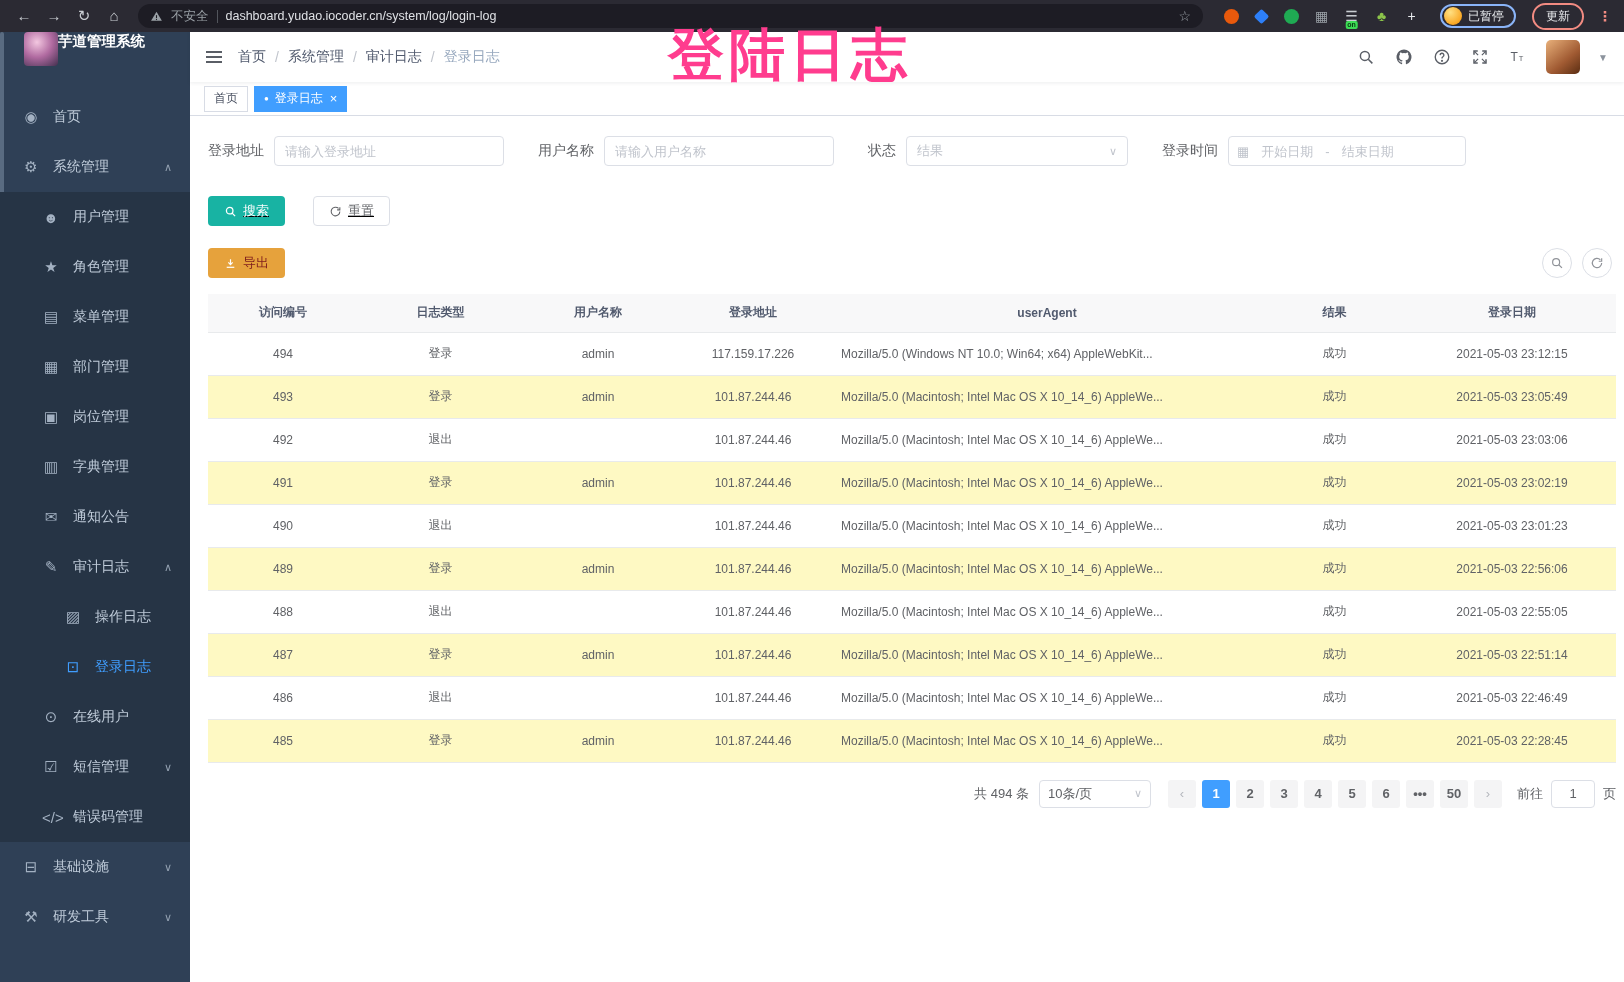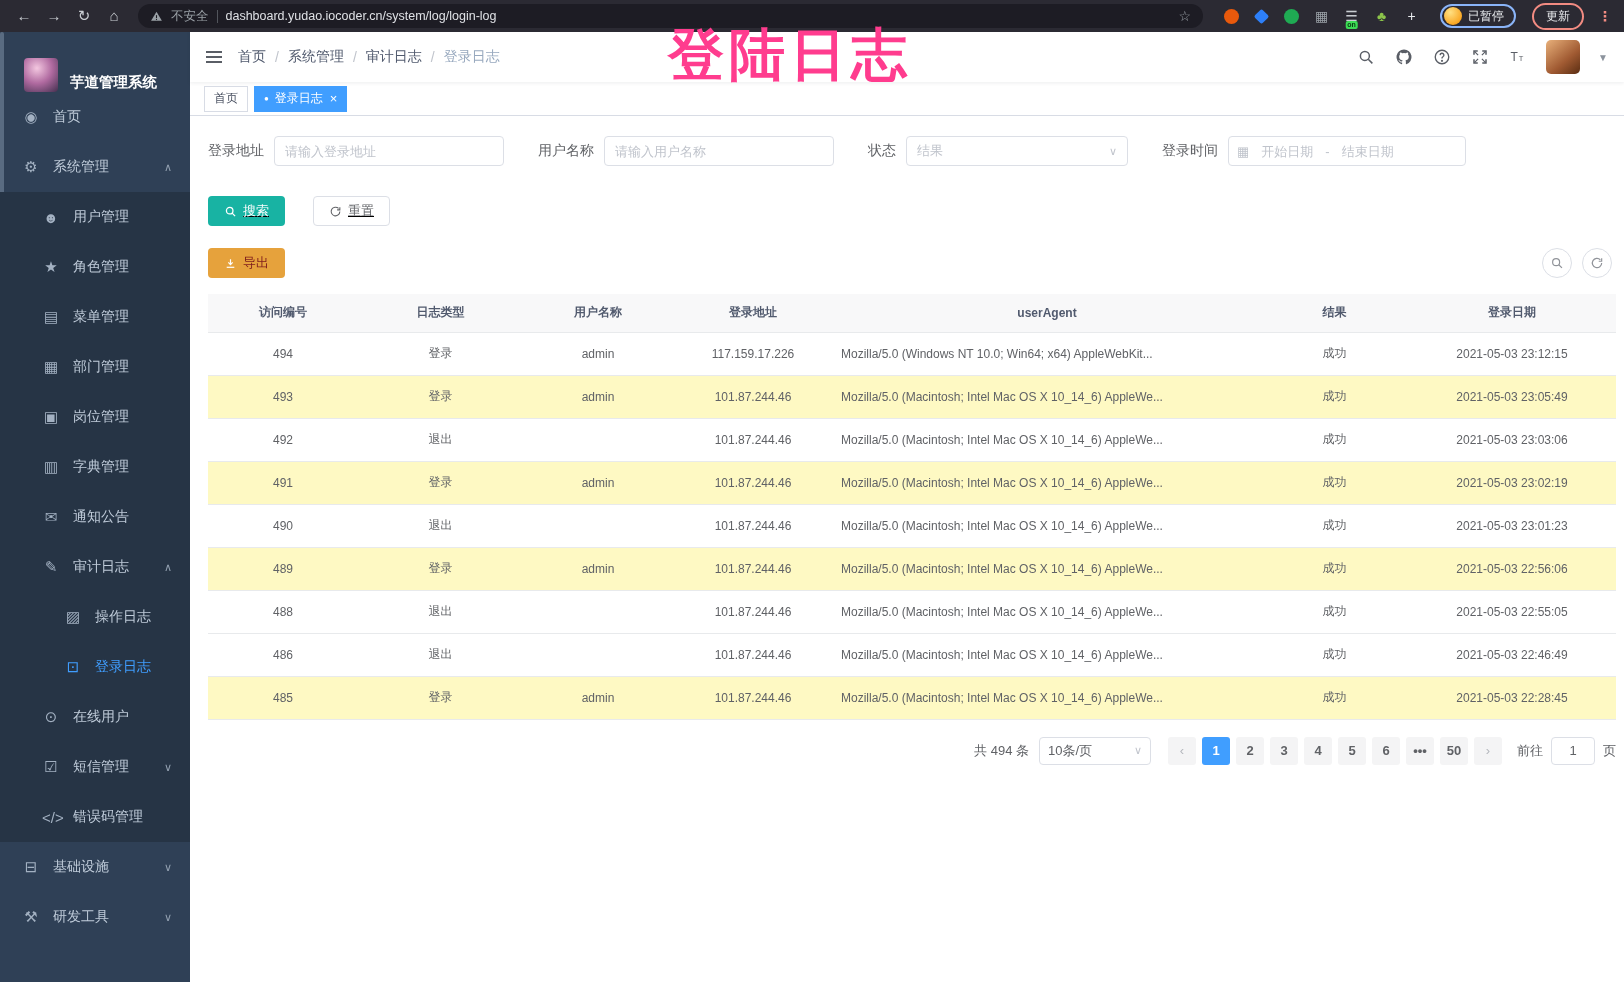--- a/index.html
+++ b/index.html
@@ -26,21 +26,21 @@
   .chip-update { border:2px solid #f28b82; padding:3px 12px; margin-left:10px; }
   .kebab { color:#f28b82; font-weight:bold; font-size:14px; margin-left:8px; cursor:pointer; }
 
   
   .overlay { position:absolute; left:668px; top:18px; font-size:56px; font-weight:800; letter-spacing:5px; z-index:60; pointer-events:none; }
 
   
   .app { display:flex; height:950px; }
   .sidebar { position:relative; width:190px; flex:none; background:#2f4056; color:#bfcbd9; }
   .sidebar-thumb { position:absolute; left:0; top:0; width:4px; height:628px; background:rgba(170,190,210,.35); border-radius:2px; }
-  .logo-row { height:60px; display:flex; align-items:flex-end; padding-left:24px; gap:12px; }
+  .logo-row { height:60px; display:flex; align-items:flex-start; padding-left:24px; }
   .logo-img { width:34px; height:34px; border-radius:4px; background:radial-gradient(circle at 38% 30%,#f3c7e0,#b06aa0 48%,#43304f); flex:none; }
   .logo-title { font-size:14.5px; font-weight:bold; color:#fff; white-space:nowrap; }
   .menu-item { position:relative; height:50px; display:flex; align-items:center; font-size:14px; cursor:pointer; }
   .menu-item.level0 { padding-left:22px; }
   .menu-item.level1 { padding-left:42px; }
   .menu-item.level2 { padding-left:64px; }
   .menu-item.dark { background:#263445; }
   .mi-icon { width:18px; margin-right:13px; color:#a3b1c2; font-size:15px; text-align:center; flex:none; }
   .mi-label { white-space:nowrap; }
   .menu-item.active, .menu-item.active .mi-icon { color:#409eff; }
@@ -452,20 +452,29 @@
             </tr>
             <tr>
               <td>488</td>
               <td>退出</td>
               <td></td>
               <td>101.87.244.46</td>
               <td class="ua">Mozilla/5.0 (Macintosh; Intel Mac OS X 10_14_6) AppleWe...</td>
               <td>成功</td>
               <td>2021-05-03 22:55:05</td>
             </tr>
+            <tr class="stripe">
+              <td>487</td>
+              <td>登录</td>
+              <td>admin</td>
+              <td>101.87.244.46</td>
+              <td class="ua">Mozilla/5.0 (Macintosh; Intel Mac OS X 10_14_6) AppleWe...</td>
+              <td>成功</td>
+              <td>2021-05-03 22:51:14</td>
+            </tr>
             <tr>
               <td>486</td>
               <td>退出</td>
               <td></td>
               <td>101.87.244.46</td>
               <td class="ua">Mozilla/5.0 (Macintosh; Intel Mac OS X 10_14_6) AppleWe...</td>
               <td>成功</td>
               <td>2021-05-03 22:46:49</td>
             </tr>
             <tr class="stripe">

